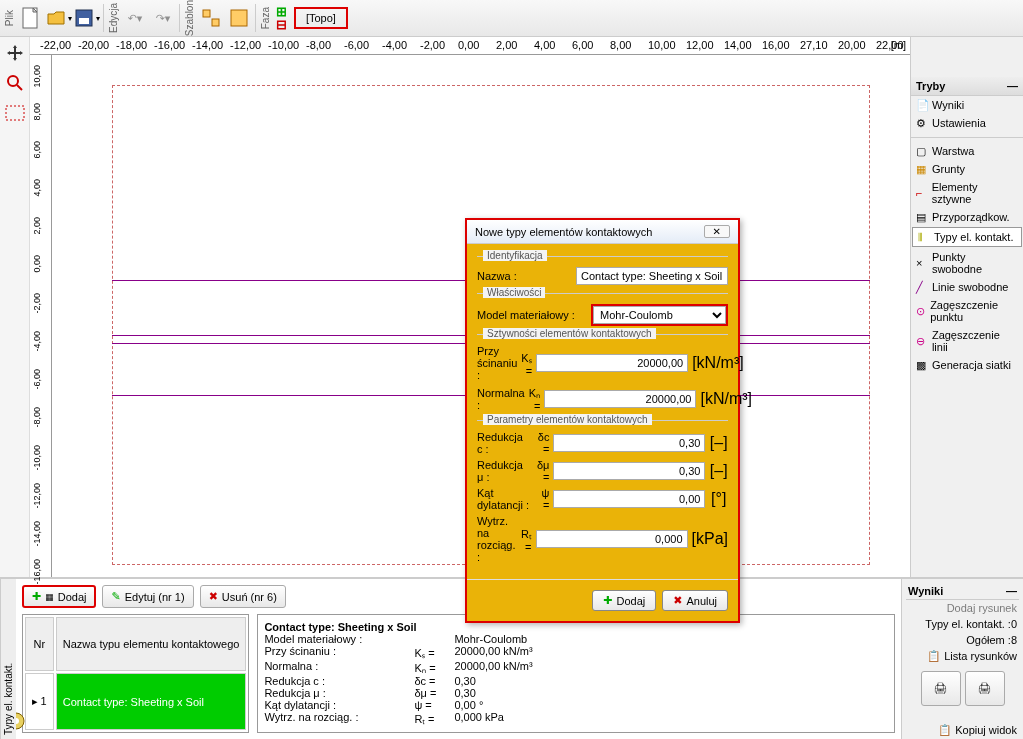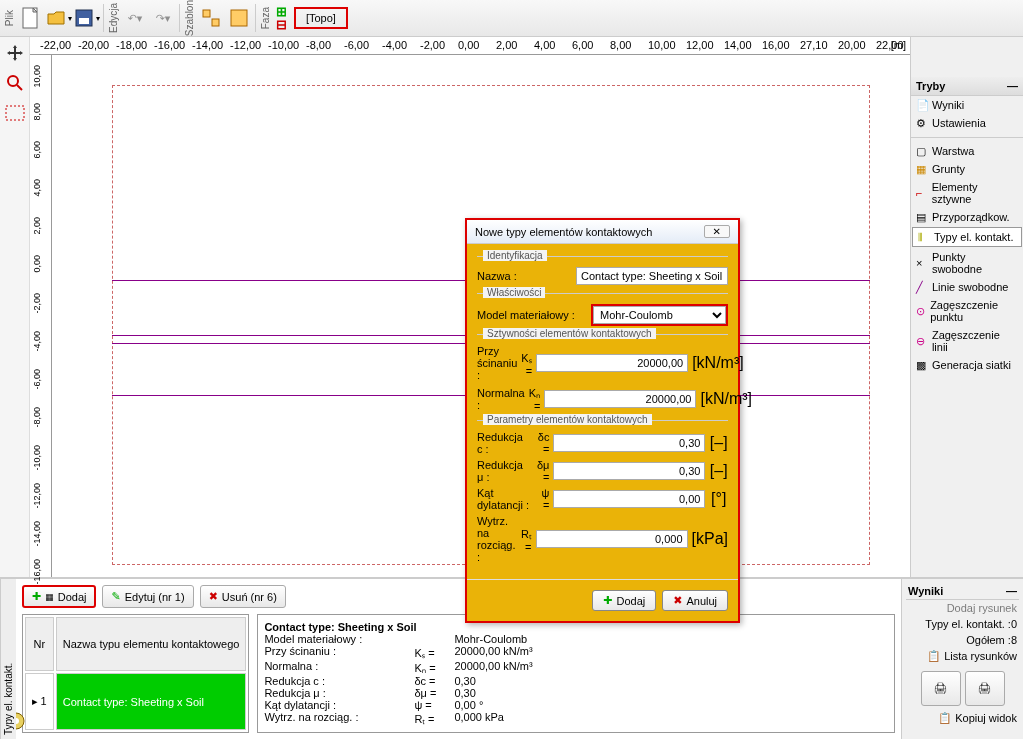--- a/index.html
+++ b/index.html
@@ -347,21 +347,21 @@
         <span>📋 <span>Lista rysunków</span></span>
       </div>
     <div class="br-btns">
       <div class="br-btn">
           <span>🖨</span>
         </div>
       <div class="br-btn">
           <span>🖨</span>
         </div>
     </div>
-    <div class="br-row" style="margin-top:4px">
+    <div class="br-row" style="margin-top:16px">
         <span>📋 <span>Kopiuj widok</span></span>
       </div>
   </div>
 </div>
 
 <div class="dialog">
   <div class="dlg-title">
     <span>Nowe typy elementów kontaktowych</span>
     <span class="dlg-close">✕</span>
   </div>

